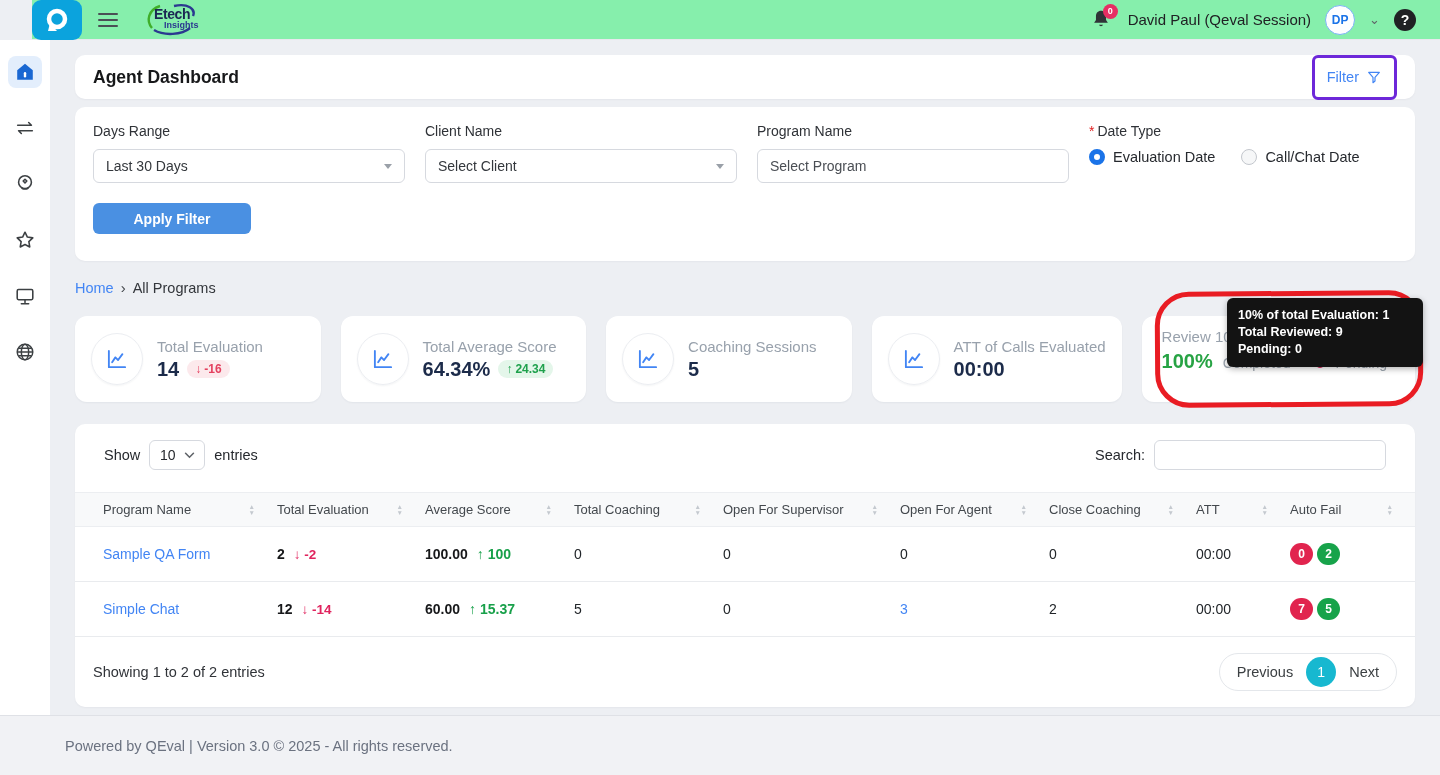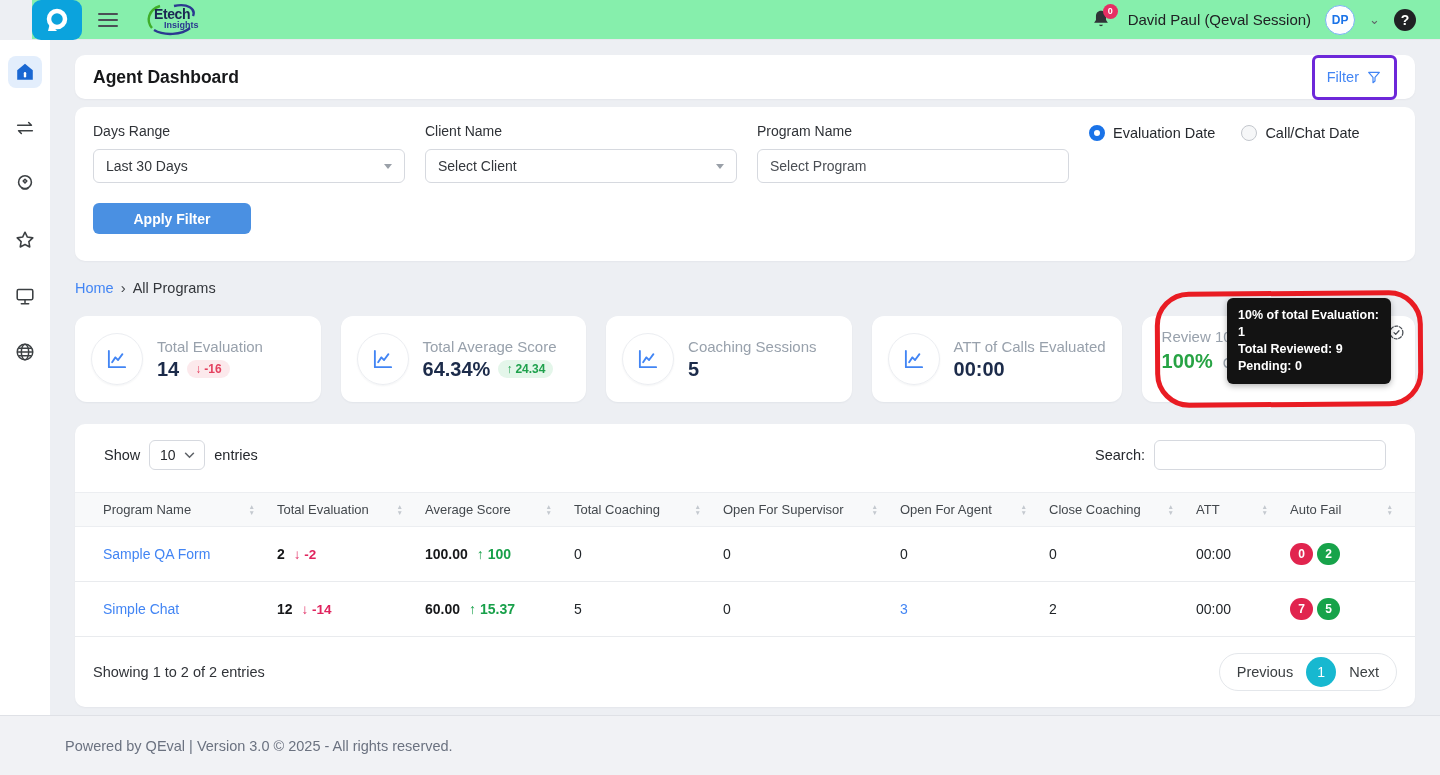--- a/index.html
+++ b/index.html
@@ -91,21 +91,21 @@
     padding:12px 14px 0 20px; box-shadow:0 1px 2px rgba(20,30,60,.05); }
   .rcard-title { font-size:15px; color:#98a1ac; white-space:nowrap; }
   .rcard-row { display:flex; align-items:baseline; gap:10px; margin-top:5px; }
   .rc-green { font-size:20px; font-weight:bold; color:#27a344; }
   .rc-glabel { font-size:14px; color:#9aa3ad; margin-right:14px; }
   .rc-pink { font-size:20px; font-weight:bold; color:#e0245e; }
   .rcard-iconbtn { position:absolute; top:8px; right:10px; cursor:pointer; }
 
   .annotation { position:absolute; left:1080px; top:-25px; width:268px; height:116px;
     border:5px solid #e91c23; border-radius:34px; transform:rotate(-0.4deg); pointer-events:none; z-index:5; }
-  .tooltip { position:absolute; left:1152px; top:-18px; width:164px; background:#131313; border-radius:6px;
+  .tooltip { position:absolute; left:1152px; top:-18px; width:196px; background:#131313; border-radius:6px;
     padding:9px 11px; color:#fff; font-size:12.5px; font-weight:bold; line-height:17px; z-index:6;
     box-shadow:0 2px 6px rgba(0,0,0,.3); }
 
   
   .table-card { margin-top:22px; background:#fff; border-radius:10px; padding:16px 0 16px 0;
     box-shadow:0 1px 2px rgba(20,30,60,.04); }
   .tc-controls { display:flex; align-items:center; padding:0 29px; margin-bottom:22px; }
   .show-wrap { display:flex; align-items:center; gap:9px; font-size:14.5px; color:#26292e; }
   .mini-select { width:56px; height:30px; border:1px solid #d6d9df; border-radius:6px; display:flex;
     align-items:center; justify-content:center; gap:8px; font-size:14px; color:#26292e; cursor:pointer; }
@@ -246,20 +246,23 @@
         <div class="fselect">
           <span>Select Client</span>
           <span class="caret-sm"></span>
         </div>
       </div>
       <div class="fgroup">
         <div class="flabel">Program Name</div>
         <input class="ftext" placeholder="Select Program" style="">
       </div>
       <div class="fgroup last">
+        <div class="flabel">
+          <span class="req">*</span><span>Date Type</span>
+        </div>
         <div class="radio-row">
           <label class="radio-opt">
             <span class="rdot on"></span>
             <span>Evaluation Date</span>
           </label>
           <label class="radio-opt">
             <span class="rdot off"></span>
             <span>Call/Chat Date</span>
           </label>
         </div>

